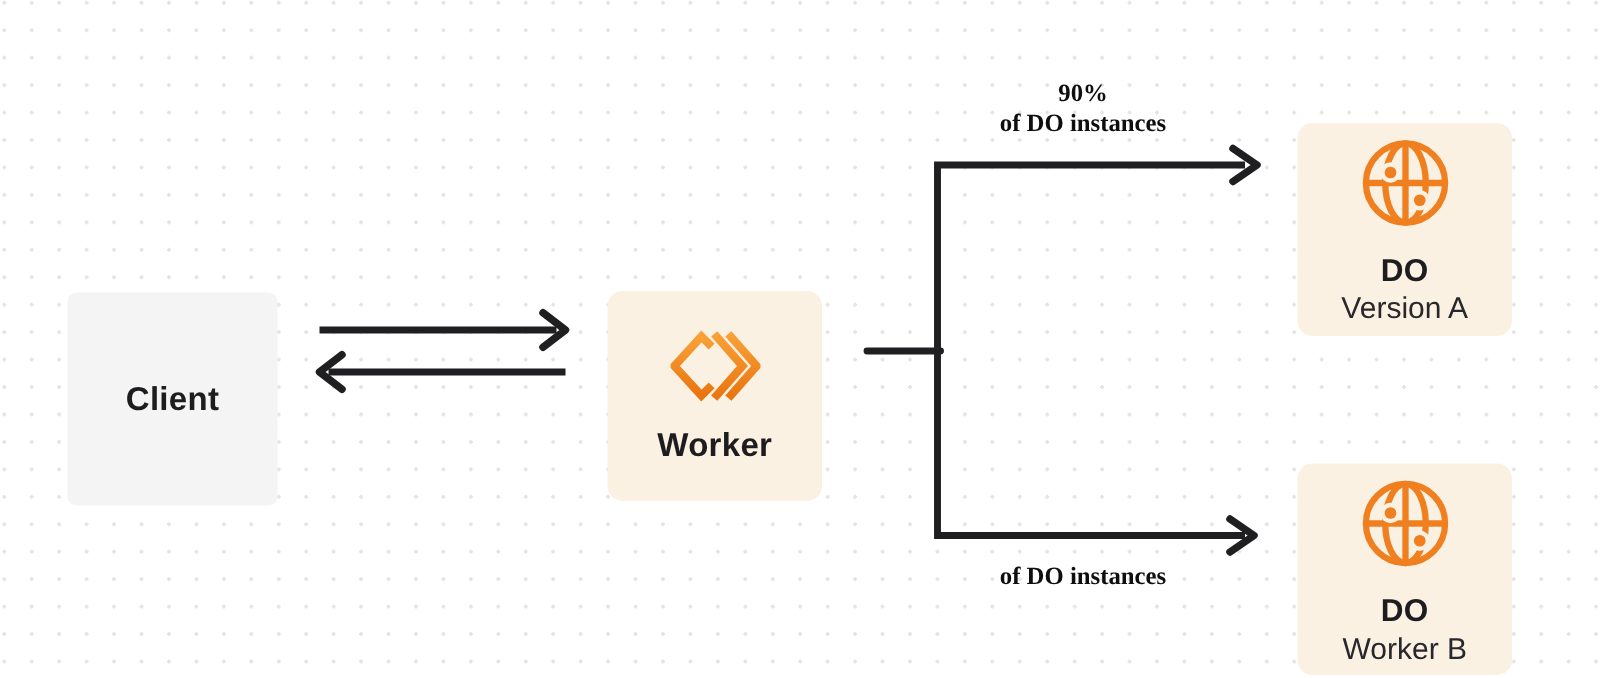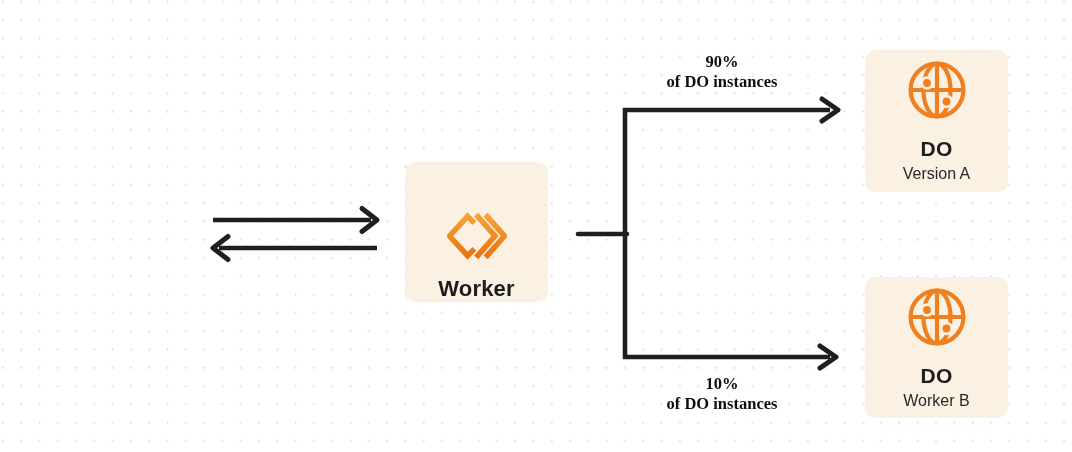--- a/index.html
+++ b/index.html
@@ -19,56 +19,56 @@
     left: 0; top: 0;
     pointer-events: none;
   }
   .node {
     position: absolute;
     display: flex;
     flex-direction: column;
     align-items: center;
     justify-content: center;
     box-sizing: border-box;
+    margin-top: 32px;
   }
   .node-client {
     left: 45px; top: 163px; width: 140px; height: 142px;
     background: #f4f4f5;
     border-radius: 6px;
   }
   .node-client .node-label {
     font-size: 22px; font-weight: 700; color: #1d1d1f; letter-spacing: .2px;
   }
   .node-worker {
     left: 405px; top: 162px; width: 143px; height: 140px;
     background: #fbf1e2;
     border-radius: 10px;
     gap: 15px;
-    justify-content: flex-end;
   }
   .node-worker .node-label {
     font-size: 22px; font-weight: 700; color: #1d1d1f; letter-spacing: .2px;
   }
   .node-do {
     left: 865px; width: 143px; height: 142px;
     background: #fbf1e2;
     border-radius: 10px;
     justify-content: flex-start;
     padding-top: 10px;
   }
   .node-do-a { top: 50px; }
   .node-do-b { top: 277px; height: 141px; }
   .node-do .do-title {
     margin-top: 17px;
     font-size: 21px; font-weight: 700; color: #1d1d1f; letter-spacing: .3px;
     line-height: 24px;
   }
   .node-do .do-subtitle {
     margin-top: 2px;
-    font-size: 16px; font-weight: 400; color: #28282c;
+    font-size: 20px; font-weight: 400; color: #28282c;
     line-height: 22px;
   }
   .edge-label {
     position: absolute;
     width: 220px;
     text-align: center;
     font-size: 16.5px;
     font-weight: 700;
     color: #0e0e10;
     line-height: 20px;
@@ -96,20 +96,23 @@
     </g>
 
     <g stroke="#1f1f22" fill="none">
       <path d="M578 234 H627" stroke-width="4.6" stroke-linecap="round"></path>
       <path d="M830 110 H625 V357 H830" stroke-width="4.6"></path>
       <path d="M822 99 L838 110 L822 121" stroke-width="5" stroke-linecap="round" stroke-linejoin="round"></path>
       <path d="M820 346 L836 357 L820 368" stroke-width="5" stroke-linecap="round" stroke-linejoin="round"></path>
     </g>
   </svg>
 
+  <div class="node node-client">
+    <span class="node-label">Client</span>
+  </div>
 
   <div class="node node-worker">
     <span class="icon-wrap">
       <svg viewBox="0 0 70 56" width="60" height="50" aria-hidden="true">
         <defs>
           <linearGradient id="wg" x1="0" y1="0" x2="0" y2="1">
             <stop offset="0" stop-color="#f9a138"></stop>
             <stop offset="1" stop-color="#ea740f"></stop>
           </linearGradient>
         </defs>
@@ -159,17 +162,16 @@
     </span>
     <span class="do-title">DO</span>
     <span class="do-subtitle">Worker B</span>
   </div>
 
   <div class="edge-label edge-label-top">
     <div>90%</div>
     <div>of DO instances</div>
   </div>
   <div class="edge-label edge-label-bottom">
-    <div>10%</div>
     <div>of DO instances</div>
   </div>
 
 </div>
 
 </body></html>

